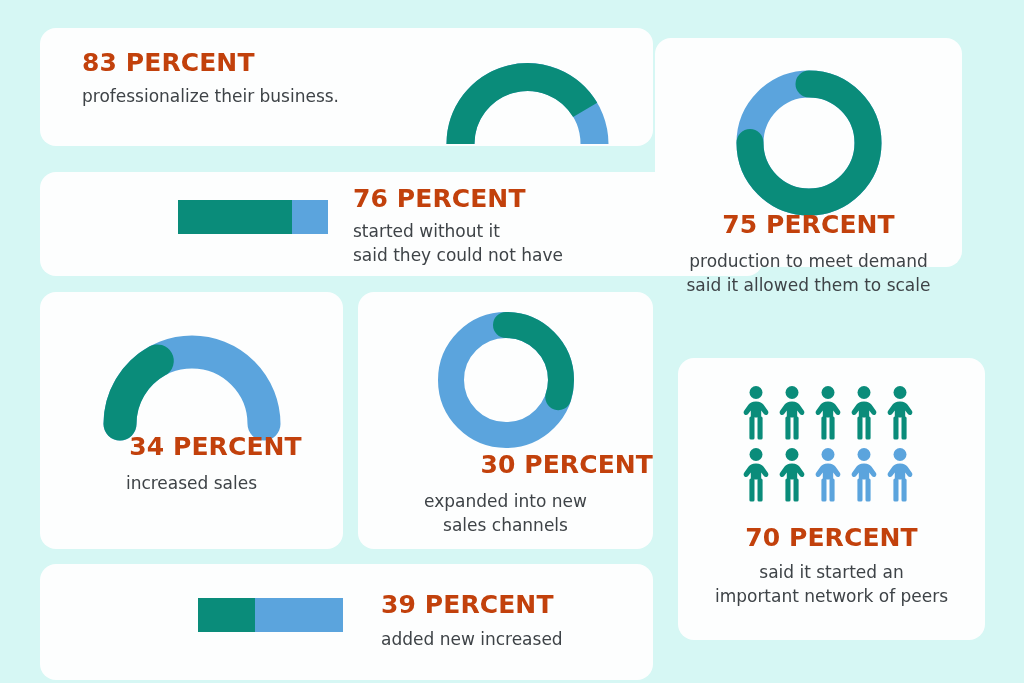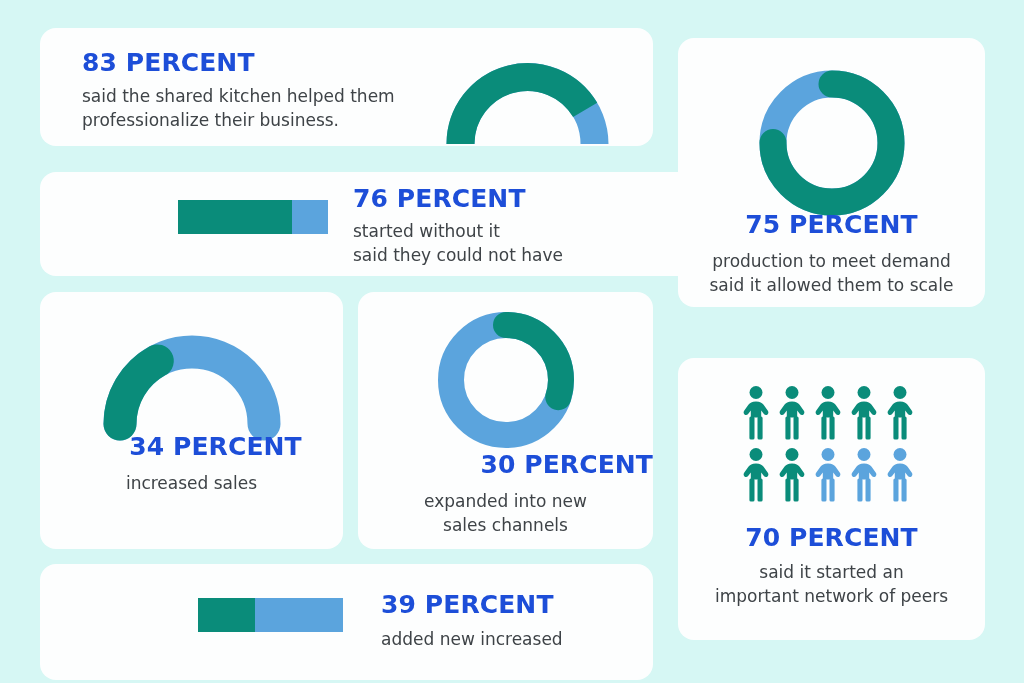--- a/index.html
+++ b/index.html
@@ -24,21 +24,21 @@
     position: absolute;
     background: #fdfefe;
     border-radius: 16px;
     box-sizing: border-box;
   }
 
   
   .headline {
     font-size: 25px;
     font-weight: bold;
-    color: #1d4ed8;
+    color: #c2410c;
     letter-spacing: 0.1px;
     line-height: 1.2;
     margin: 0;
     white-space: nowrap;
   }
   .subline {
     font-size: 17px;
     font-weight: normal;
     color: #3e4347;
     line-height: 1.42;
@@ -142,24 +142,24 @@
   }
   #card-39 .txt {
     position: absolute;
     left: 341px;
     top: 26px;
   }
   #card-39 .headline { margin-bottom: 7px; }
 
   
   #card-75 {
-    left: 678px;
+    left: 655px;
     top: 38px;
     width: 307px;
-    height: 269px;
+    height: 229px;
   }
   #card-75 .donut {
     position: absolute;
     left: 50%;
     transform: translateX(-50%);
     top: 30px;
   }
   #card-75 .txt {
     position: absolute;
     left: 0;
@@ -201,21 +201,20 @@
   svg { display: block; }
 </style>
 </head>
 <body>
 
 <div class="board">
 
   <div class="card" id="card-83">
     <div class="txt">
       <p class="headline">83 PERCENT</p>
-      <p class="subline">said the shared kitchen helped them</p>
       <p class="subline">professionalize their business.</p>
     </div>
     <div class="gauge">
       <svg width="185" height="95" viewBox="0 0 185 95">
 
         <path d="M 25.5 93 A 67 67 0 0 1 159.5 93" fill="none" stroke="#5ba4dd" stroke-width="28" stroke-linecap="butt"></path>
 
         <path d="M 25.5 93 A 67 67 0 0 1 150.16 58.90" fill="none" stroke="#0a8c7a" stroke-width="28" stroke-linecap="butt"></path>
       </svg>
     </div>

